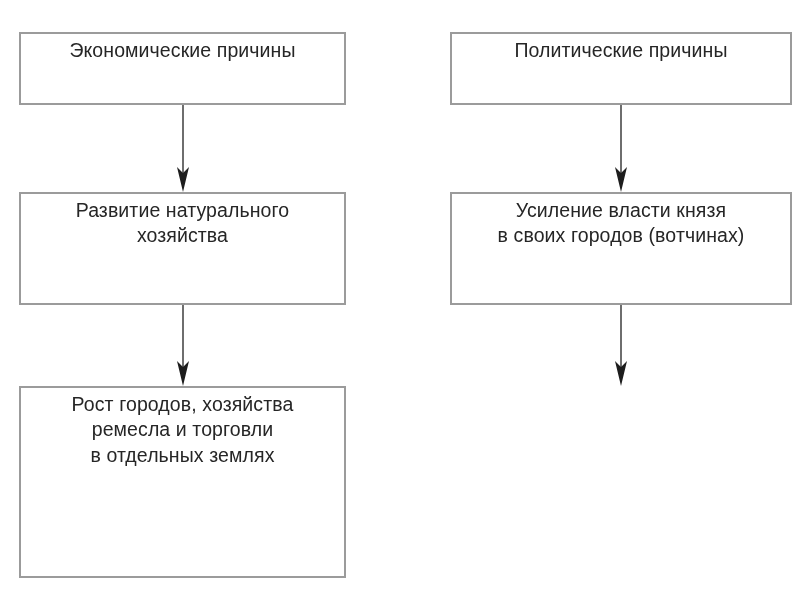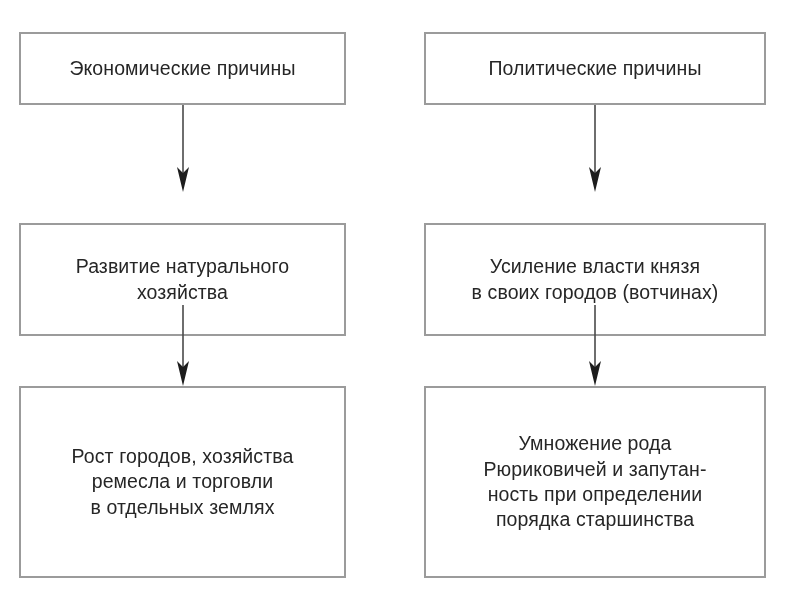--- a/index.html
+++ b/index.html
@@ -22,48 +22,48 @@
     height: 600px;
     background: #ffffff;
   }
 
   .column {
     position: absolute;
     top: 0;
     height: 600px;
   }
   .column-left  { left: 19px;  width: 327px; }
-  .column-right { left: 424px; width: 342px; }
+  .column-right { left: 450px; width: 342px; }
 
   
   .node-box {
     position: absolute;
     left: 0;
     right: 0;
     box-sizing: border-box;
     background: #ffffff;
     border: 2px solid #9b9b9b;
     display: flex;
-    align-items: center;
+    align-items: flex-start;
     justify-content: center;
     text-align: center;
-    padding: 13px 10px;
+    padding: 4px 10px;
   }
   .node-text {
     display: block;
     font-size: 19.5px;
     line-height: 1.30;
     letter-spacing: 0.1px;
     color: #262626;
     white-space: pre-line;
   }
 
   
   .row-1 { top: 32px;  height: 73px; }
-  .row-2 { top: 192px; height: 113px; margin-top: 31px; }
+  .row-2 { top: 192px; height: 113px; }
   .row-3 { top: 386px; height: 192px; }
 
   
   .arrow {
     position: absolute;
     left: 50%;
     transform: translateX(-50%);
     width: 22px;
   }
   .arrow-1 { top: 105px; height: 87px; }
@@ -129,22 +129,16 @@
 в своих городов (вотчинах)</span>
     </div>
 
     <div class="arrow arrow-2">
       <svg viewBox="0 0 22 81" preserveAspectRatio="none" aria-hidden="true">
         <line class="arrow-shaft" x1="11" y1="0" x2="11" y2="62"></line>
         <path class="arrow-head" d="M11 81 L5 56 L11 62 L17 56 Z"></path>
       </svg>
     </div>
 
-    <div class="node-box row-3">
-      <span class="node-text">Умножение рода
-Рюриковичей и запутан-
-ность при определении
-порядка старшинства</span>
-    </div>
 
   </div>
 
 </div>
 
 </body></html>

